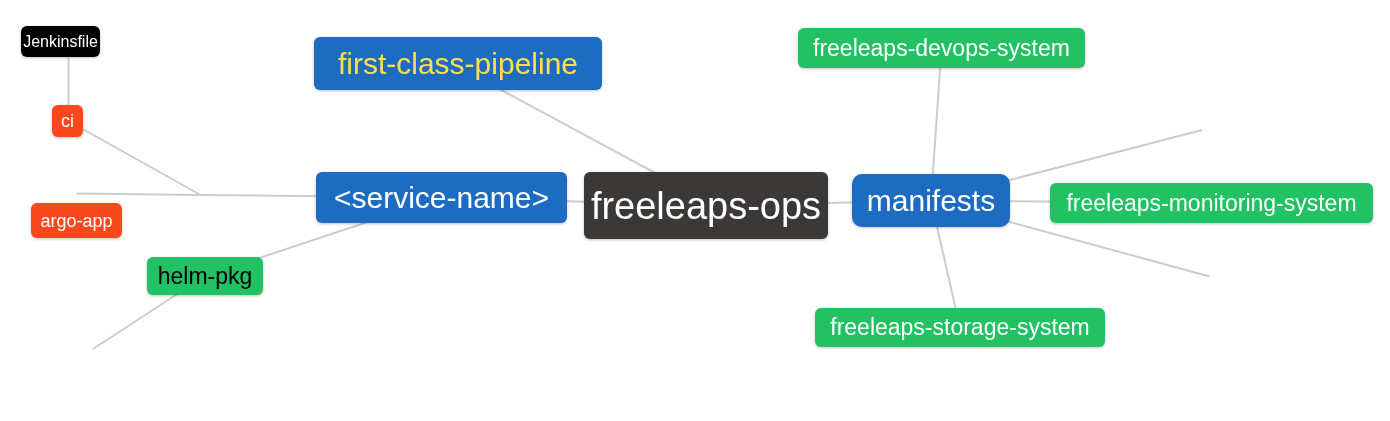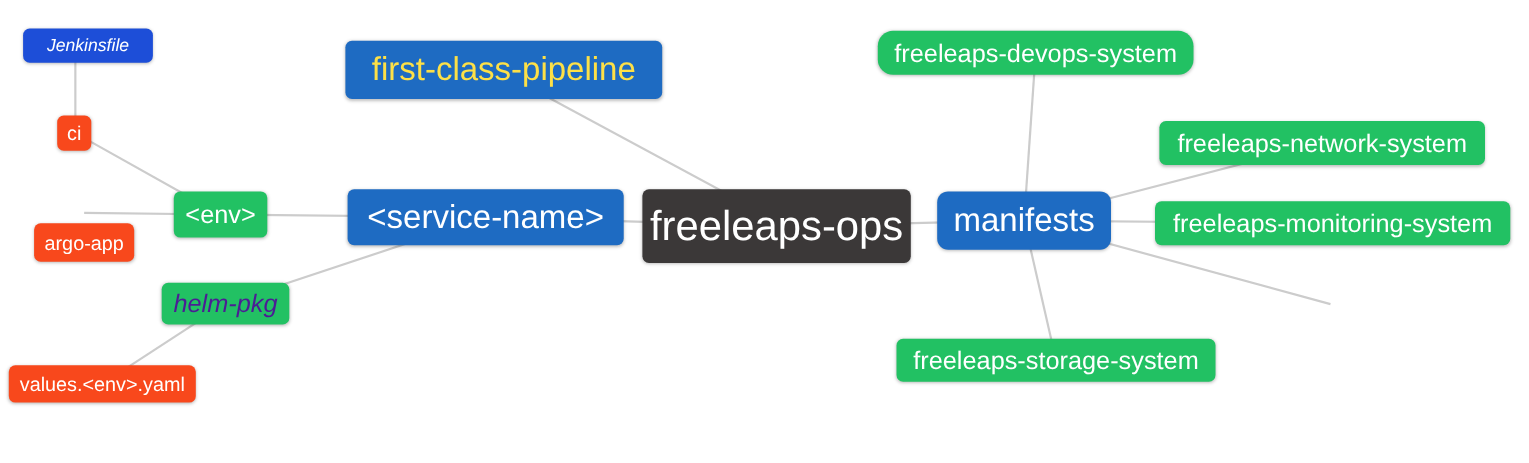--- a/index.html
+++ b/index.html
@@ -57,42 +57,39 @@
       <line x1="200.5" y1="195" x2="76.5" y2="193.5" stroke="#cccccc" stroke-width="2"></line>
       <line x1="68.5" y1="121" x2="68.5" y2="41.5" stroke="#cccccc" stroke-width="2"></line>
       <line x1="205" y1="276" x2="93" y2="349" stroke="#cccccc" stroke-width="2"></line>
       <line x1="931" y1="200.5" x2="941.5" y2="48" stroke="#cccccc" stroke-width="2"></line>
       <line x1="931" y1="200.5" x2="1202" y2="130" stroke="#cccccc" stroke-width="2"></line>
       <line x1="931" y1="200.5" x2="1211.5" y2="203" stroke="#cccccc" stroke-width="2"></line>
       <line x1="931" y1="200.5" x2="1209.5" y2="276.5" stroke="#cccccc" stroke-width="2"></line>
       <line x1="931" y1="200.5" x2="960" y2="327.5" stroke="#cccccc" stroke-width="2"></line>
     </svg>
 
-  <div class="node fs-lvl5" style="left: 21px; top: 26px; width: 118px; height: 31px; background: #1d4ed8; color: rgb(255, 255, 255); font-style: italic;">Jenkinsfile</div>
+  <div class="node fs-lvl5" style="left: 21px; top: 26px; width: 79px; height: 31px; background: #000000; color: rgb(255, 255, 255);">Jenkinsfile</div>
 
   <div class="node fs-lvl4" style="left: 52px; top: 105px; width: 31px; height: 32px; background: rgb(248, 72, 28); color: rgb(255, 255, 255);">ci</div>
 
   <div class="node fs-lvl4" style="left: 31px; top: 176px; width: 91px; height: 35px; background: rgb(248, 72, 28); color: rgb(255, 255, 255); margin-top: 27px;">argo-app</div>
 
-  <div class="node fs-lvl3" style="left: 158px; top: 174px; width: 85px; height: 42px; background: rgb(34, 193, 99); color: rgb(255, 255, 255);">&lt;env&gt;</div>
 
-  <div class="node fs-lvl3" style="left: 147px; top: 257px; width: 116px; height: 38px; background: rgb(34, 193, 99); color: #4c1d95; font-style: italic;">helm-pkg</div>
+  <div class="node fs-lvl3" style="left: 147px; top: 257px; width: 116px; height: 38px; background: rgb(34, 193, 99); color: #000000;">helm-pkg</div>
 
-  <div class="node fs-lvl4" style="left: 8px; top: 332px; width: 170px; height: 34px; background: rgb(248, 72, 28); color: rgb(255, 255, 255);">values.&lt;env&gt;.yaml</div>
 
   <div class="node fs-lvl2" style="left: 314px; top: 37px; width: 288px; height: 53px; background: rgb(30, 107, 194); color: #fde047;">first-class-pipeline</div>
 
   <div class="node fs-lvl2" style="left: 316px; top: 172px; width: 251px; height: 51px; background: rgb(30, 107, 194); color: rgb(255, 255, 255); text-align: center;">&lt;service-name&gt;</div>
 
   <div class="node fs-root" style="left: 584px; top: 172px; width: 244px; height: 67px; background: rgb(59, 56, 56); color: rgb(255, 255, 255);">freeleaps-ops</div>
 
   <div class="node fs-lvl2" style="left: 852px; top: 174px; width: 158px; height: 53px; background: rgb(30, 107, 194); color: rgb(255, 255, 255); border-radius: 10px;">manifests</div>
 
-  <div class="node fs-lvl3" style="left: 798px; top: 28px; width: 287px; height: 40px; background: rgb(34, 193, 99); color: rgb(255, 255, 255); border-radius: 14px;">freeleaps-devops-system</div>
+  <div class="node fs-lvl3" style="left: 798px; top: 28px; width: 287px; height: 40px; background: rgb(34, 193, 99); color: rgb(255, 255, 255);">freeleaps-devops-system</div>
 
-  <div class="node fs-lvl3" style="left: 1054px; top: 110px; width: 296px; height: 40px; background: rgb(34, 193, 99); color: rgb(255, 255, 255);">freeleaps-network-system</div>
 
   <div class="node fs-lvl3" style="left: 1050px; top: 183px; width: 323px; height: 40px; background: rgb(34, 193, 99); color: rgb(255, 255, 255);">freeleaps-monitoring-system</div>
 
 
   <div class="node fs-lvl3" style="left: 815px; top: 308px; width: 290px; height: 39px; background: rgb(34, 193, 99); color: rgb(255, 255, 255);">freeleaps-storage-system</div>
 
 </div>
 
 </body></html>

